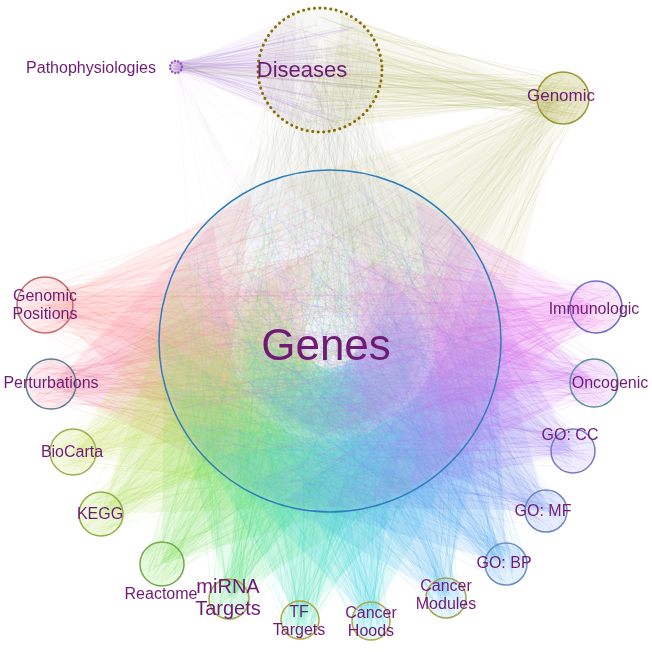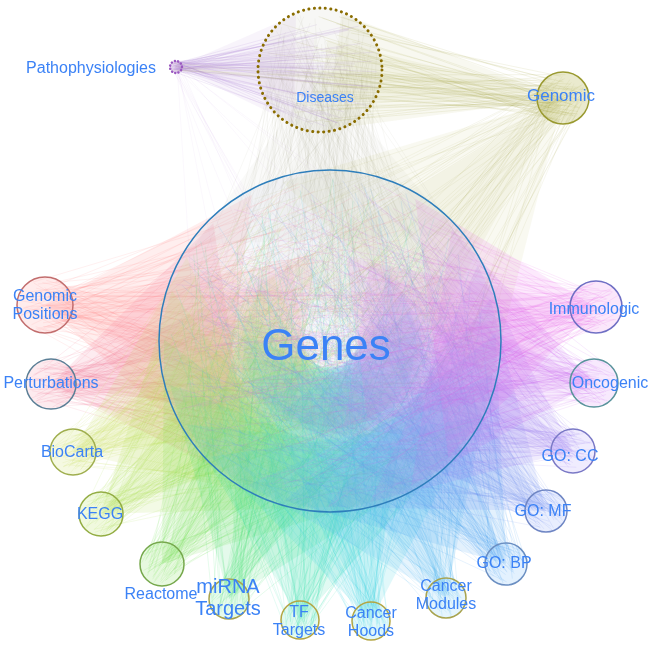--- a/index.html
+++ b/index.html
@@ -4,21 +4,21 @@
 <style>
   html,body{margin:0;padding:0;background:#fff;}
   .stage{
     position:relative;width:652px;height:652px;background:#ffffff;overflow:hidden;
     font-family:"Liberation Sans",sans-serif;
   }
   .stage svg{position:absolute;left:0;top:0;}
   #labels{position:absolute;left:0;top:0;width:100%;height:100%;pointer-events:none;}
   .nlabel{
     position:absolute;transform:translate(-50%,-50%);
-    color:#3b82f6;white-space:pre-line;text-align:center;line-height:1.12;
+    color:#701a75;white-space:pre-line;text-align:center;line-height:1.12;
   }
 </style>
 </head>
 <body>
 
 <div class="stage">
   <svg id="net-svg" width="652" height="652" viewBox="0 0 652 652">
       <g>
         <g>
           <path d="M320,70 L457.3940558196224,234.77565513580728 L195.12362631687296,244.45353076321504 Z" fill="#85856a" fill-opacity="0.04"></path>
@@ -1493,36 +1493,36 @@
         <g>
           <circle cx="594" cy="383" r="24" fill="rgba(200,110,240,0.15)" stroke="#58939b" stroke-width="1.5"></circle>
         </g>
         <g>
           <circle cx="596" cy="307" r="26" fill="rgba(230,95,230,0.15)" stroke="#6f6fc4" stroke-width="1.5"></circle>
         </g>
       </g>
     </svg>
   <div id="labels">
       <div class="nlabel" style="left: 326px; top: 345px; font-size: 44px;">Genes</div>
-      <div class="nlabel" style="left: 325px; top: 70px; font-size: 14px; margin-top: 28px;">Diseases</div>
+      <div class="nlabel" style="left: 302px; top: 70px; font-size: 22px;">Diseases</div>
       <div class="nlabel" style="left: 91px; top: 68px; font-size: 16px;">Pathophysiologies</div>
       <div class="nlabel" style="left: 561px; top: 96px; font-size: 17px;">Genomic</div>
       <div class="nlabel" style="left: 45px; top: 305px; font-size: 16px;">Genomic
 Positions</div>
       <div class="nlabel" style="left: 51px; top: 383px; font-size: 16px;">Perturbations</div>
       <div class="nlabel" style="left: 72px; top: 452px; font-size: 16px;">BioCarta</div>
       <div class="nlabel" style="left: 100px; top: 514px; font-size: 16px;">KEGG</div>
       <div class="nlabel" style="left: 161px; top: 594px; font-size: 16px;">Reactome</div>
       <div class="nlabel" style="left: 228px; top: 597px; font-size: 20px;">miRNA
 Targets</div>
       <div class="nlabel" style="left: 299px; top: 621px; font-size: 16px;">TF
 Targets</div>
       <div class="nlabel" style="left: 371px; top: 622px; font-size: 16px;">Cancer
 Hoods</div>
       <div class="nlabel" style="left: 446px; top: 595px; font-size: 16px;">Cancer
 Modules</div>
       <div class="nlabel" style="left: 504px; top: 563px; font-size: 16px;">GO: BP</div>
       <div class="nlabel" style="left: 543px; top: 511px; font-size: 16px;">GO: MF</div>
-      <div class="nlabel" style="left: 570px; top: 456px; font-size: 16px;">GO: CC</div>
+      <div class="nlabel" style="left: 570px; top: 435px; font-size: 16px;">GO: CC</div>
       <div class="nlabel" style="left: 592px; top: 383px; font-size: 16px; margin-left: 18px;">Oncogenic</div>
       <div class="nlabel" style="left: 594px; top: 309px; font-size: 16px;">Immunologic</div>
     </div>
 </div>
 
 </body></html>

